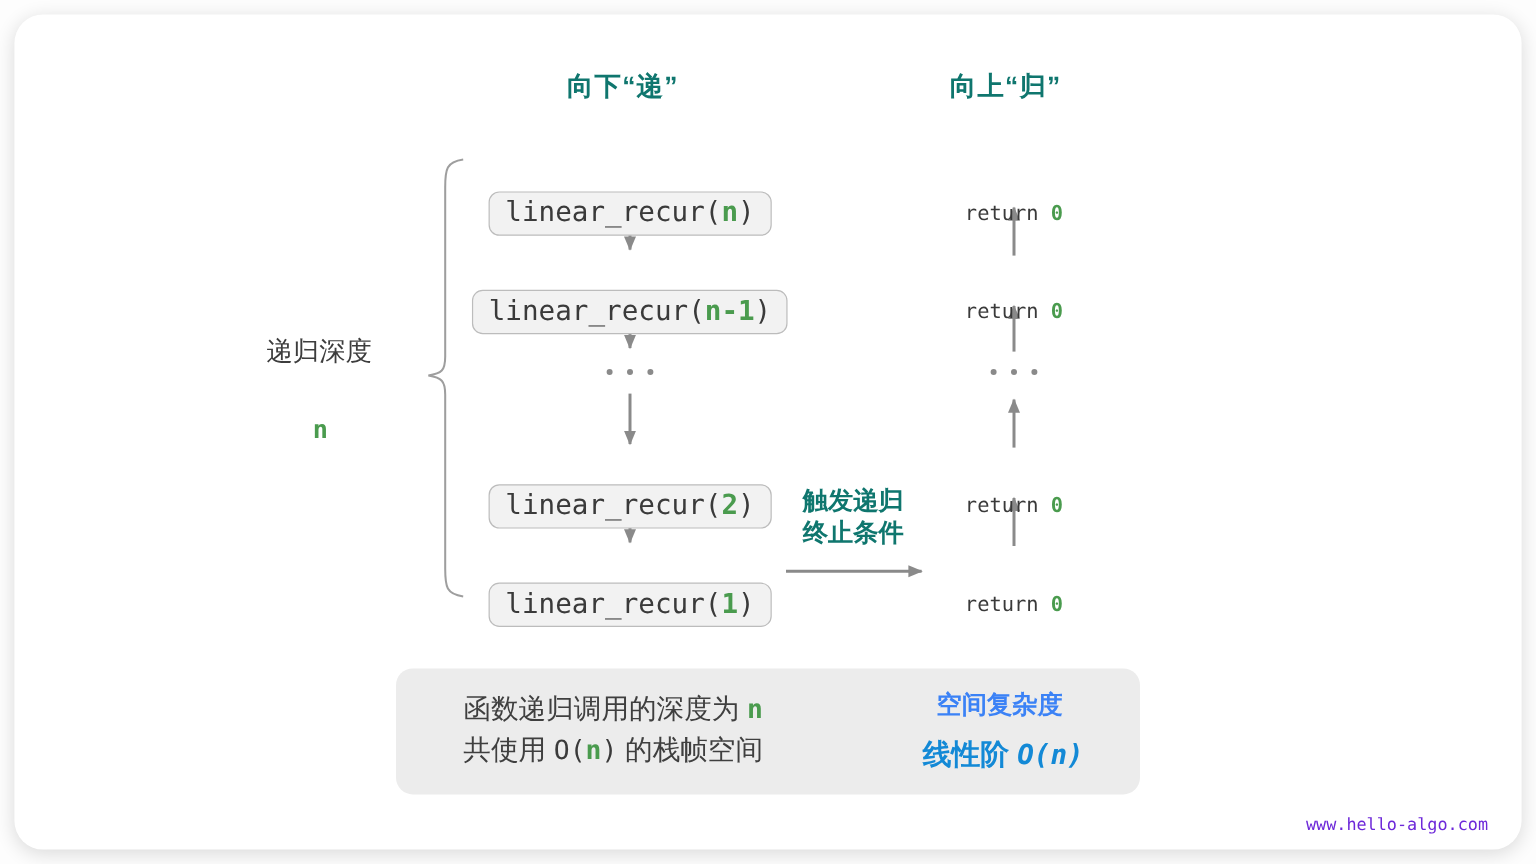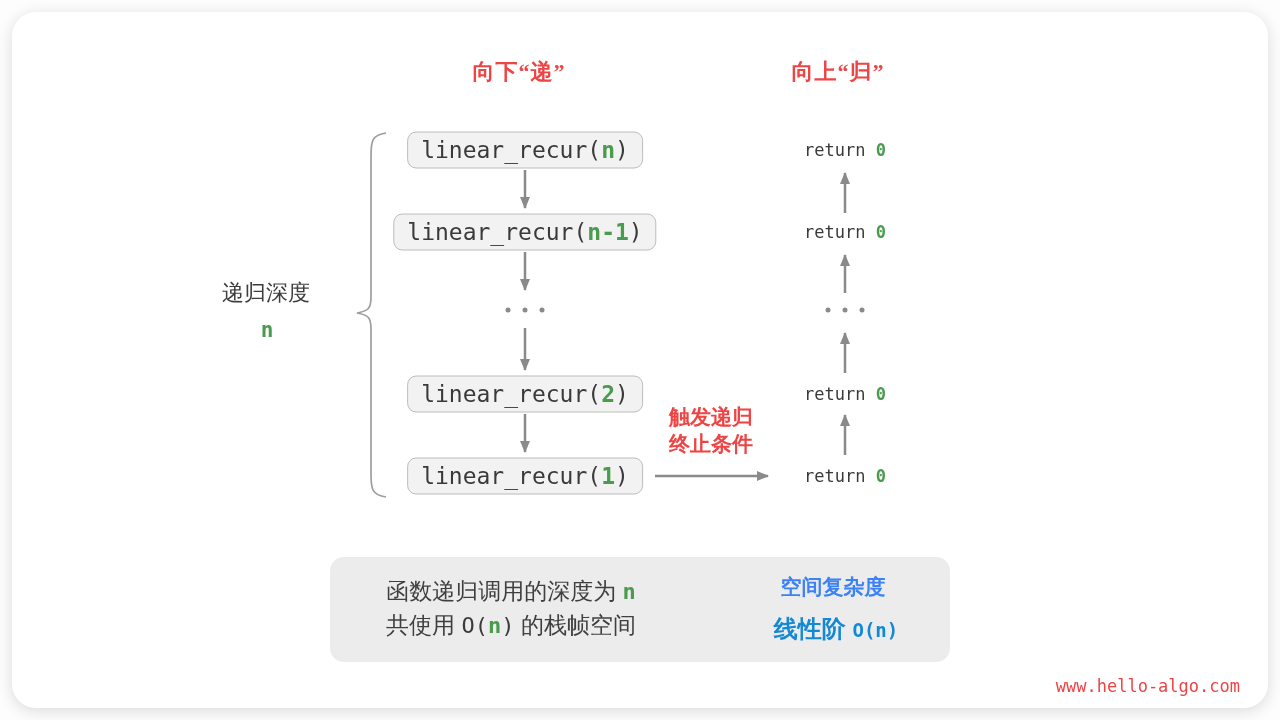--- a/index.html
+++ b/index.html
@@ -8,24 +8,24 @@
     background:#fdfdfd;
     font-family:"Liberation Sans",sans-serif;
   }
   .card{
     position:absolute;left:12px;top:12px;width:1256px;height:696px;
     background:#ffffff;border-radius:24px;
     box-shadow:0 3px 16px rgba(0,0,0,0.14);
   }
   .abs{position:absolute;}
   .ctr{transform:translate(-50%,-50%);white-space:nowrap;}
-  .code{font-family:"DejaVu Sans Mono","Liberation Mono",monospace;}
+  .code{font-family:"DejaVu Sans Mono","Liberation Mono",monospace;margin-top:28px;}
   .dark{color:#3a3a3a;}
   .green{color:#4a9b4e;font-weight:bold;}
-  .gray-bold{color:#ef4444;font-weight:bold;font-family:Liberation Serif, serif;}
+  .gray-bold{color:#0f766e;font-weight:bold;}
 
   .col-header{font-size:22px;letter-spacing:1px;}
 
   .call-box{
     background:#f2f2f2;border:1.5px solid #bcbcbc;border-radius:9px;
     padding:4px 13px 5px 13px;font-size:23px;line-height:26px;
   }
   .ret-item{font-size:17px;line-height:26px;}
 
   .depth-label{font-size:22px;color:#3d3d3d;}
@@ -37,24 +37,24 @@
   .terminate{font-size:21px;line-height:27px;text-align:right;}
 
   .summary-box{
     left:330px;top:557px;width:620px;height:105px;
     background:#ececec;border-radius:14px;
   }
   .sum-line{font-size:23px;color:#3f3f3f;}
   .sum-line .code{font-size:22px;}
   .sum-title{font-size:21px;font-weight:bold;color:#3b82f6;}
   .sum-result{font-size:24px;font-weight:bold;color:#1389d6;}
-  .sum-result .code{font-size:19px;}
+  .sum-result .code{font-size:23px;font-style:italic;}
 
   .watermark{
-    right:40px;bottom:24px;font-size:17px;color:#ef4444;
+    right:40px;bottom:24px;font-size:14px;color:#6d28d9;
     font-family:"DejaVu Sans Mono","Liberation Mono",monospace;
   }
   svg{display:block;}
 </style>
 </head>
 <body>
 
 <div class="card"></div>
 
 <svg class="abs" style="left:0;top:0;" width="1280" height="720" viewBox="0 0 1280 720">

